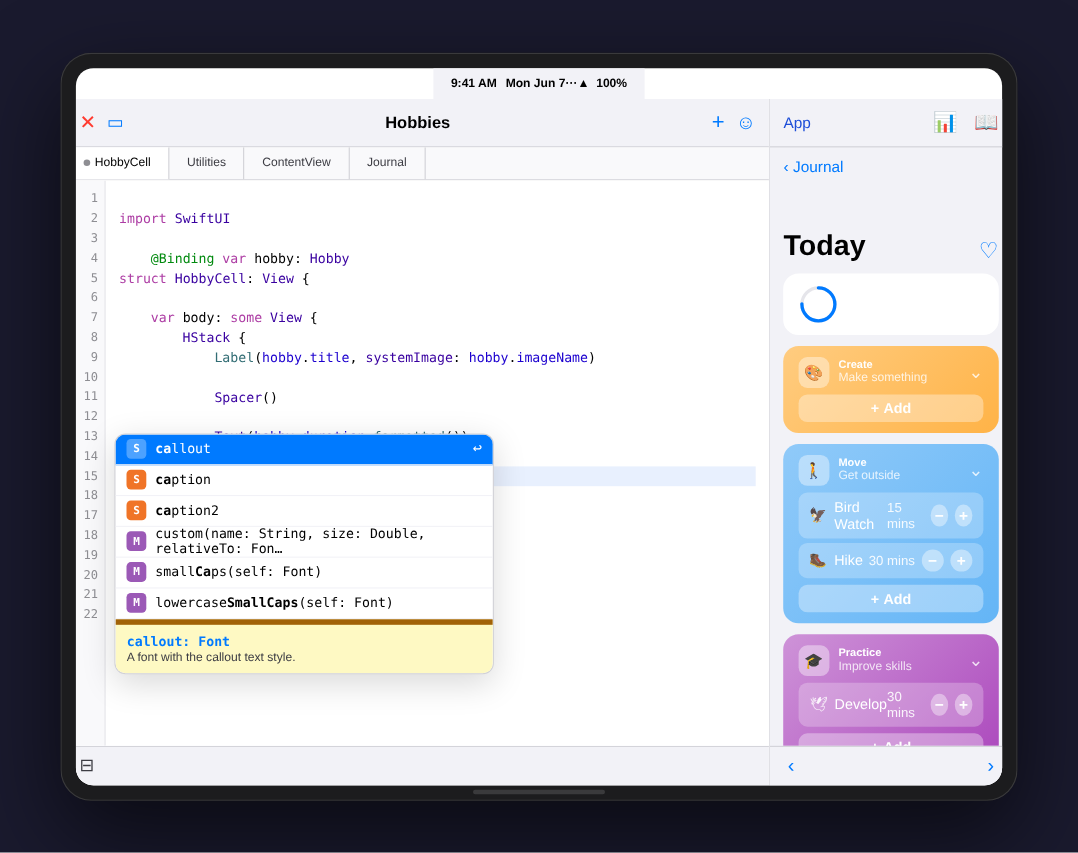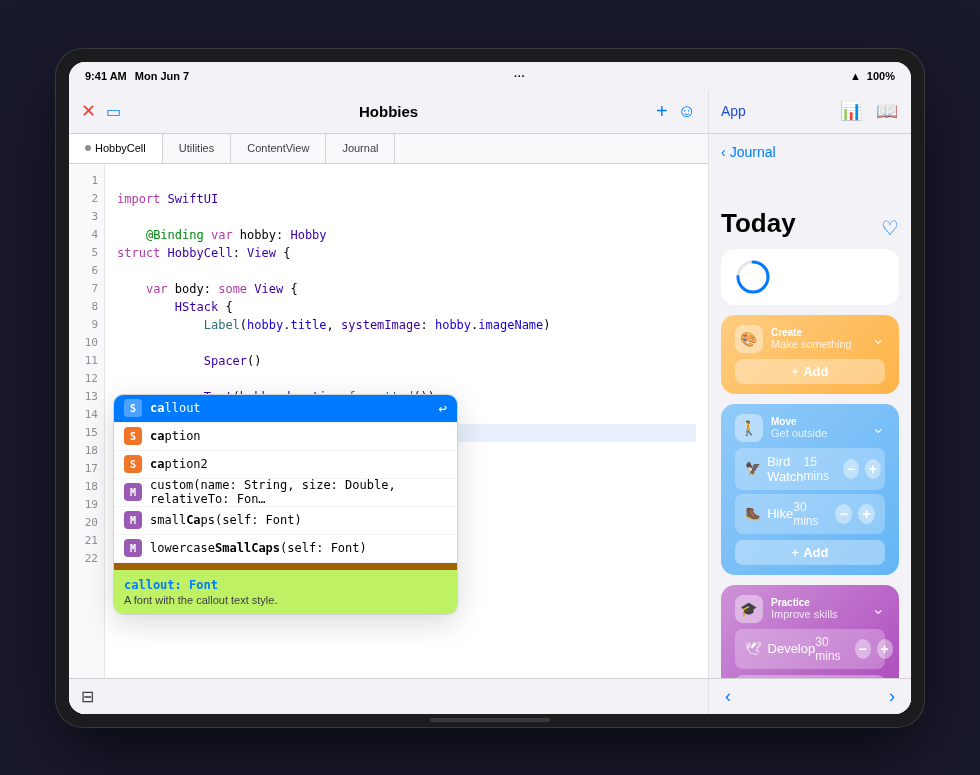--- a/index.html
+++ b/index.html
@@ -22,20 +22,21 @@
       position: relative;
     }
     .ipad-screen {
       width: 100%;
       height: 100%;
       background: #fff;
       border-radius: 16px;
       overflow: hidden;
       display: flex;
       flex-direction: column;
+      align-items: center;
     }
     
     .status-bar {
       height: 28px;
       background: #f2f2f7;
       display: flex;
       align-items: center;
       justify-content: space-between;
       padding: 0 16px;
       font-size: 11px;
@@ -216,22 +217,22 @@
     }
     .ac-badge.s { background: #f07427; }
     .ac-badge.m { background: #9b59b6; }
     .ac-badge.selected-badge { background: rgba(255,255,255,0.3); }
     .ac-text { flex: 1; }
     .ac-bold { font-weight: 700; }
     .ac-return { color: #007aff; font-size: 14px; }
     .ac-item.selected .ac-return { color: #fff; }
     .ac-detail {
       padding: 8px 10px;
-      background: #bef264;
-      border-top: 7px solid #a16207;
+      background: #fef9c3;
+      border-top: 5px solid #a16207;
     }
     .ac-detail-title {
       font-family: 'SF Mono', 'Menlo', monospace;
       font-size: 12px;
       color: #007aff;
       font-weight: 600;
       margin-bottom: 2px;
     }
     .ac-detail-desc {
       font-size: 11px;

